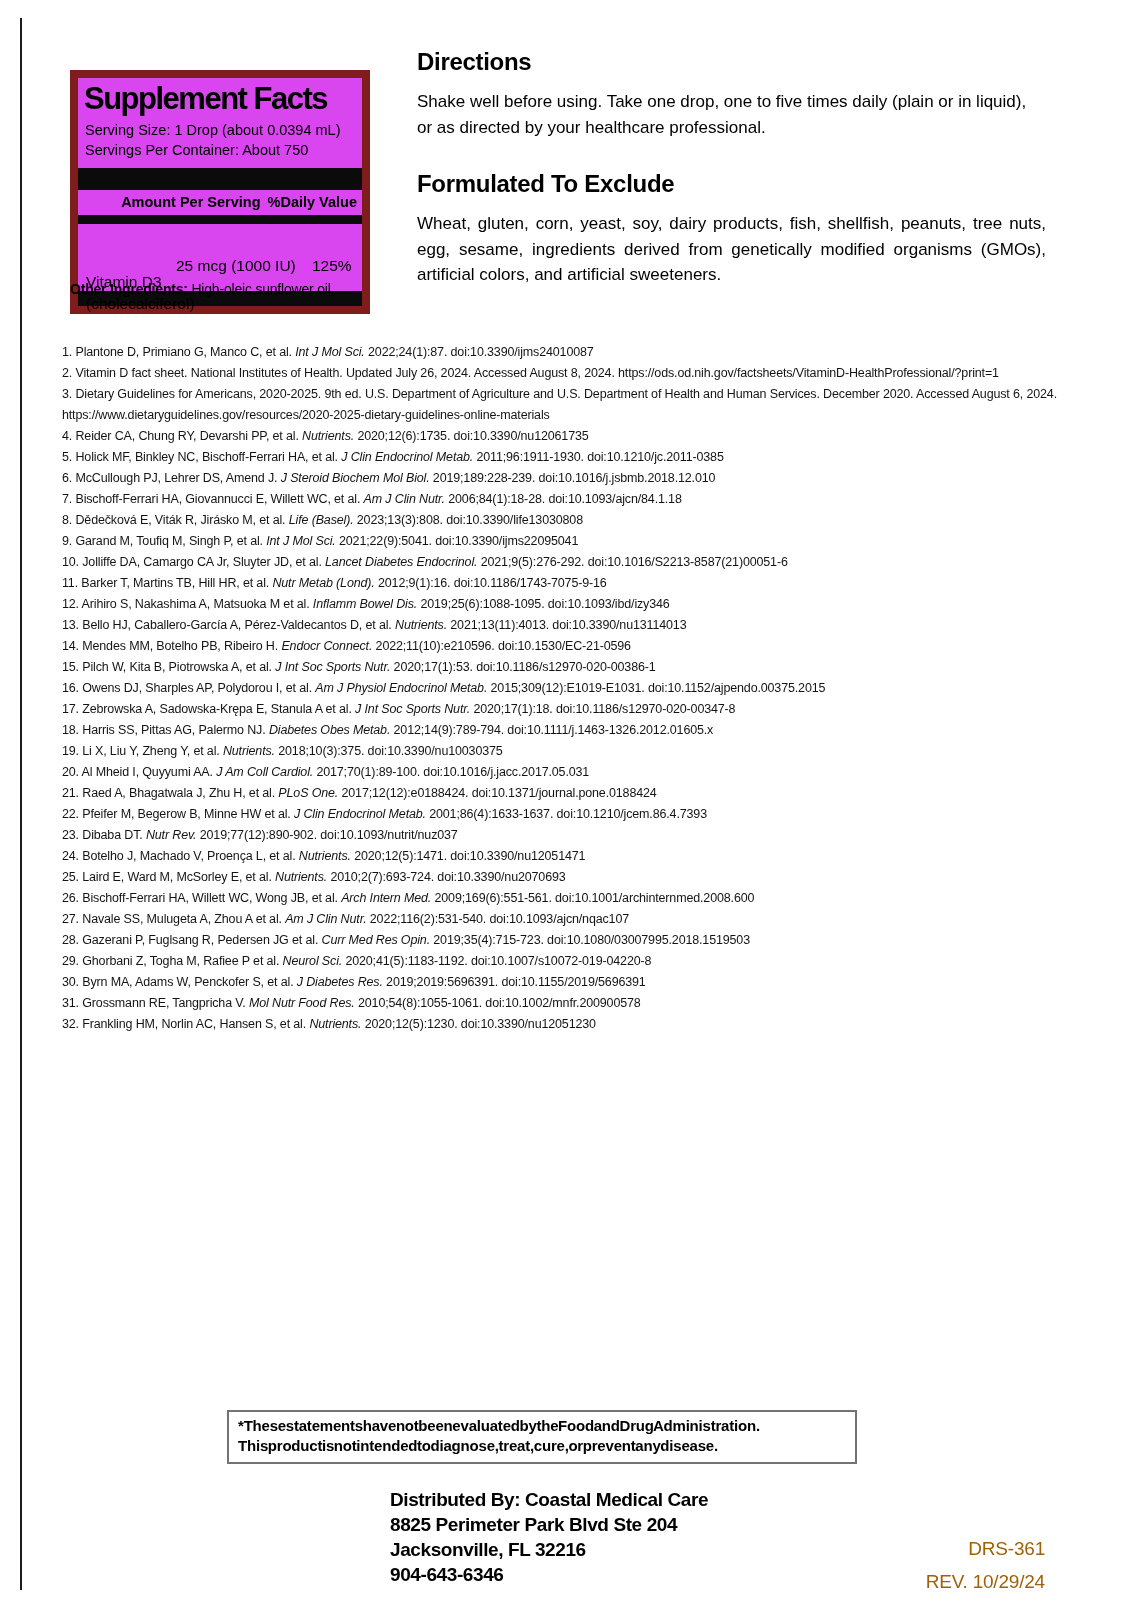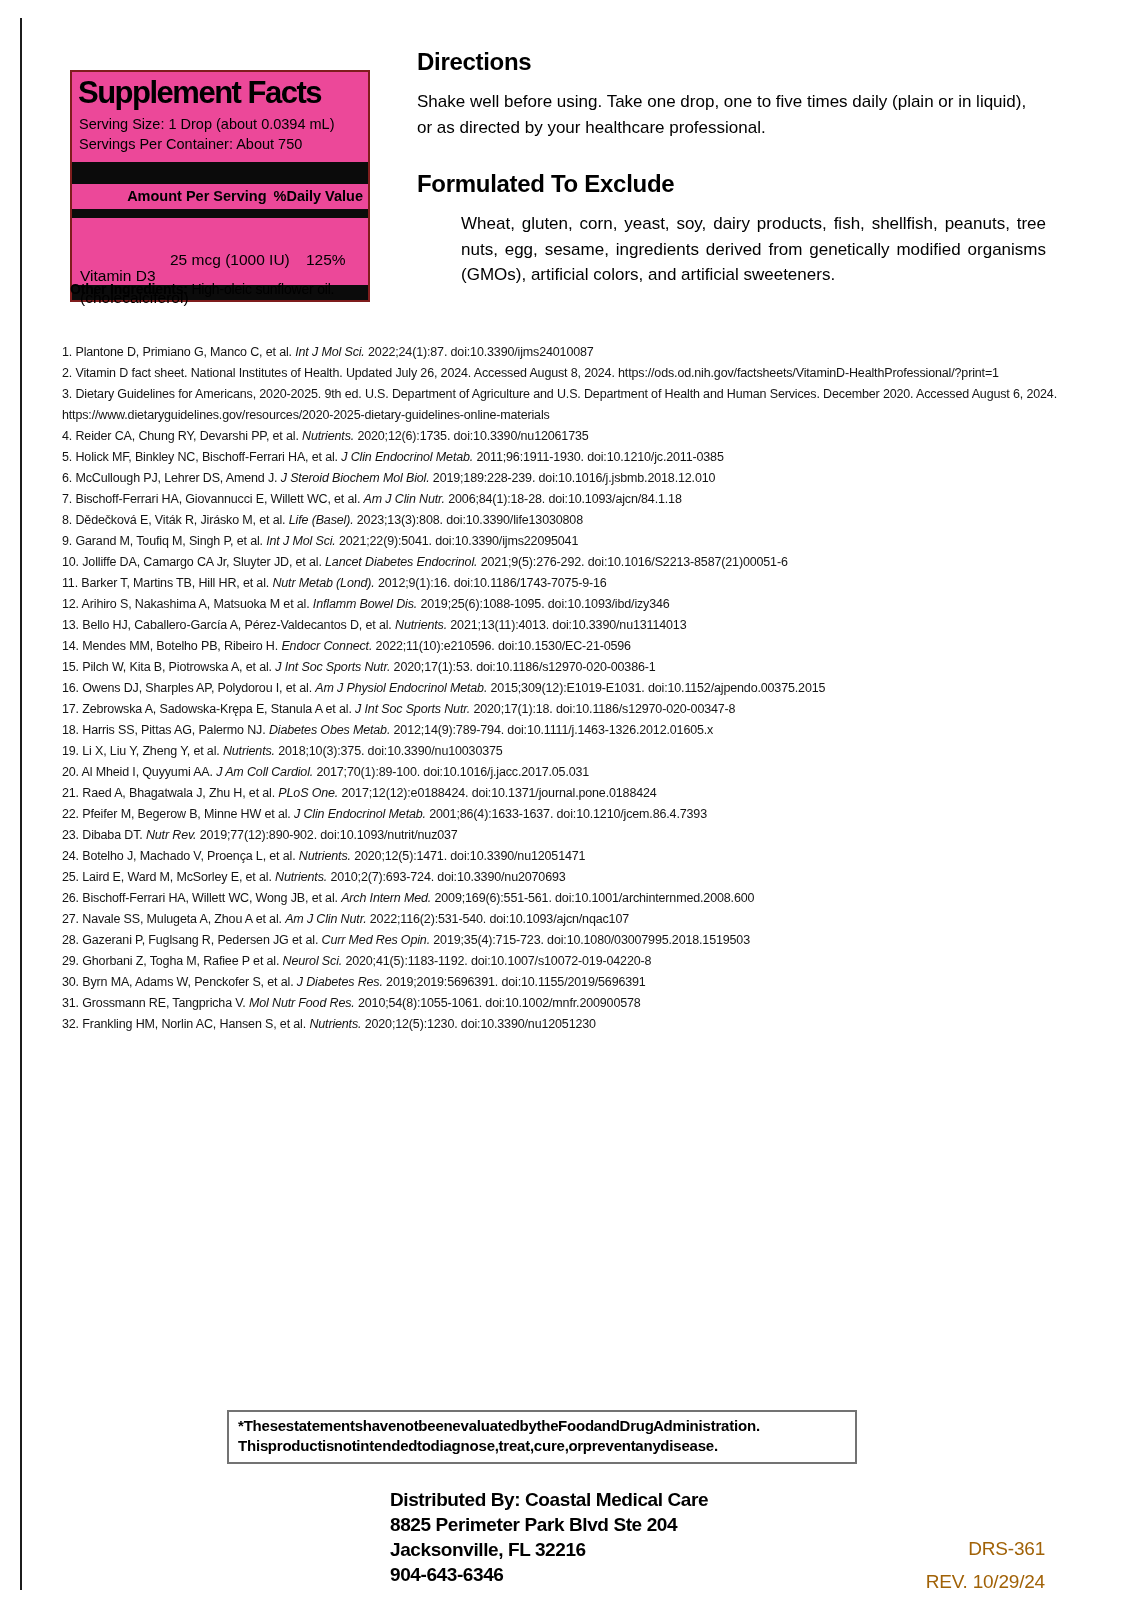--- a/index.html
+++ b/index.html
@@ -18,22 +18,22 @@
     left: 20px; top: 18px;
     width: 2px; height: 1572px;
     background: #1c1c1c;
   }
 
   
   .sf-box {
     position: absolute;
     left: 70px; top: 70px;
     width: 300px;
-    border: 2px solid #7f1d1d;
-    background: #ec4899;
+    border: 8px solid #7f1d1d;
+    background: #d946ef;
   }
   .sf-title {
     font-size: 31px;
     font-weight: bold;
     letter-spacing: -1.5px;
     line-height: 1.05;
     padding: 5px 6px 2px 6px;
     white-space: nowrap;
   }
   .sf-serving {
@@ -85,21 +85,21 @@
     font-weight: bold;
     margin: 0 0 13px 0;
     letter-spacing: -0.3px;
   }
   .h-formulated { margin-top: 30px; }
   .body-text {
     font-size: 17px;
     line-height: 1.5;
     margin: 0;
   }
-  .justified { text-align: justify; margin-left: 44px; }
+  .justified { text-align: justify; }
 
   
   .refs {
     position: absolute;
     left: 30px; top: 342px;
     width: 1084px;
   }
   .h-references {
     font-size: 28px;
     font-weight: bold;

